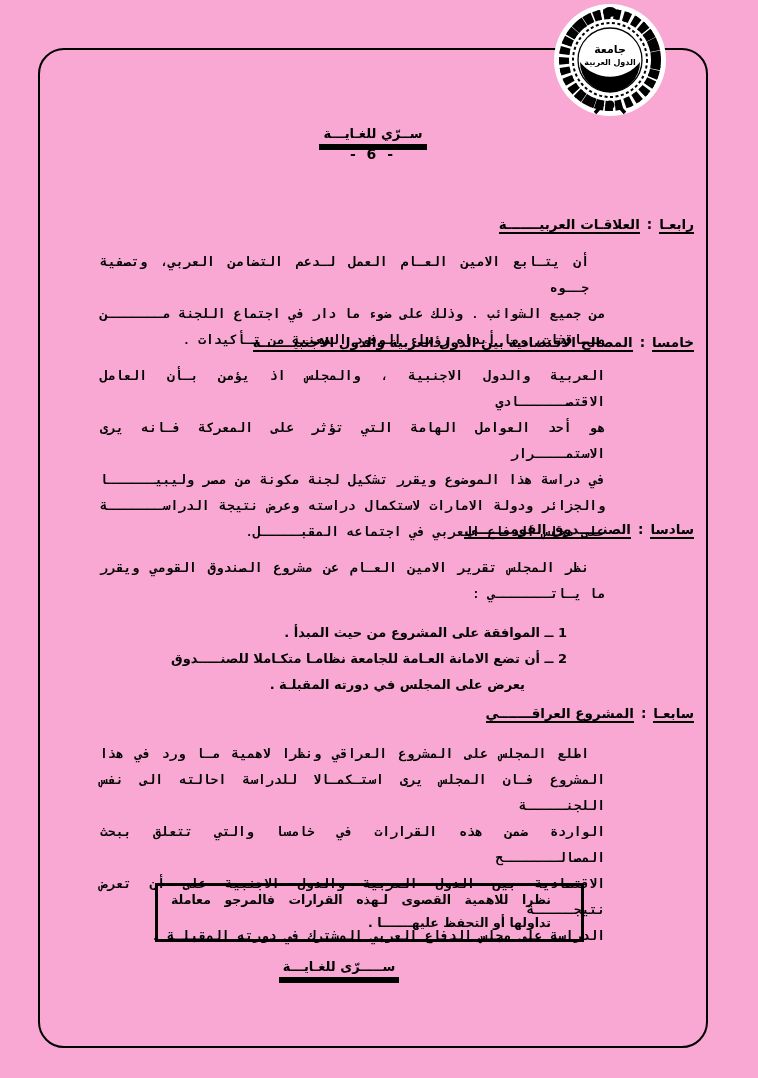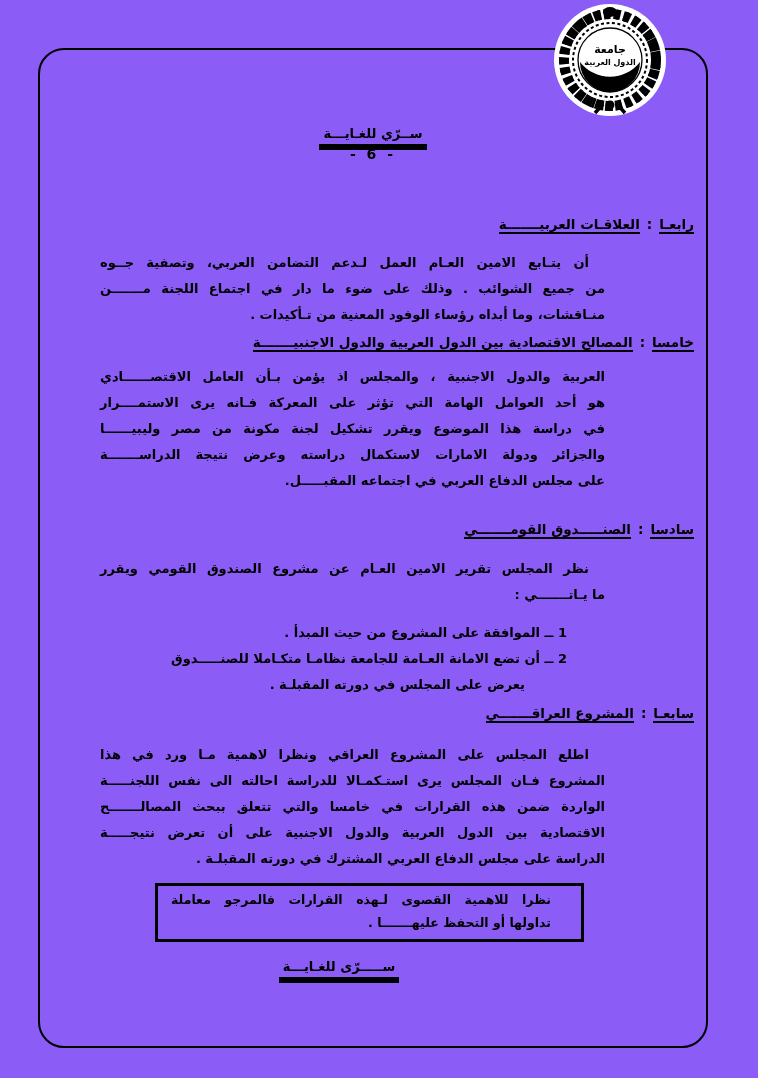--- a/index.html
+++ b/index.html
@@ -1,17 +1,17 @@
 <!DOCTYPE html>
 <html lang="ar"><head>
 <meta charset="utf-8">
 <style>
   html,body { margin:0; padding:0; background:#fff; }
   body { width:758px; height:1078px; font-family:"DejaVu Sans", sans-serif; color:#000; }
-  .page { position:relative; width:758px; height:1078px; background:#8b5cf6; overflow:hidden; }
+  .page { position:relative; width:758px; height:1078px; background:#f9a8d4; overflow:hidden; }
 
   .frame { position:absolute; left:38px; top:48px; width:666px; height:996px;
            border:2px solid #000; border-radius:26px; }
 
   .emblem { position:absolute; left:554px; top:4px; width:112px; height:112px; }
 
   .class-line { position:absolute; text-align:center; font-weight:bold; font-size:13px; direction:rtl; }
   .class-line span { display:inline-block; border-bottom:6px solid #000; padding:0 4px 3px 4px; }
   #class-top { top:90px; left:38px; width:670px;margin-top:36px; }
   #class-bottom { top:959px; left:4px; width:670px; }
@@ -19,21 +19,21 @@
   .pagenum { position:absolute; top:146px; left:38px; width:670px; text-align:center;
              font-size:14px; font-weight:bold; letter-spacing:3px; direction:ltr; }
 
   .sec-heading { position:absolute; right:64px; direction:rtl; font-size:13.5px;
                  font-weight:bold; white-space:nowrap; }
   .sec-heading .lbl, .sec-heading .ttl { display:inline-block; border-bottom:2px solid #000; }
   .sec-heading .sep { display:inline-block; padding:0 7px; }
   #h4 { top:216px; } #h5 { top:334px; } #h6 { top:521px; } #h7 { top:705px; }
 
   .para { position:absolute; left:100px; width:505px; direction:rtl; font-size:13px;
-          font-weight:bold; line-height:26px; text-align:right; }
+          font-weight:bold; line-height:26px; text-align:right;font-family:Liberation Mono, monospace; }
   #p4 { top:250px; } #p5 { top:364px; } #p6 { top:556px; } #p7 { top:742px; }
   .para .full { text-align:justify; text-align-last:justify; }
   .para .first { padding-right:16px; }
 
   .list { position:absolute; right:191px; width:420px; top:620px; direction:rtl;
           font-size:13px; font-weight:bold; line-height:26px; }
   .list .cont { padding-right:42px; }
 
   .note { position:absolute; left:155px; top:883px; width:380px; border:3px solid #000;
           padding:2px 30px 5px 13px; direction:rtl; font-size:12.5px; font-weight:bold;

